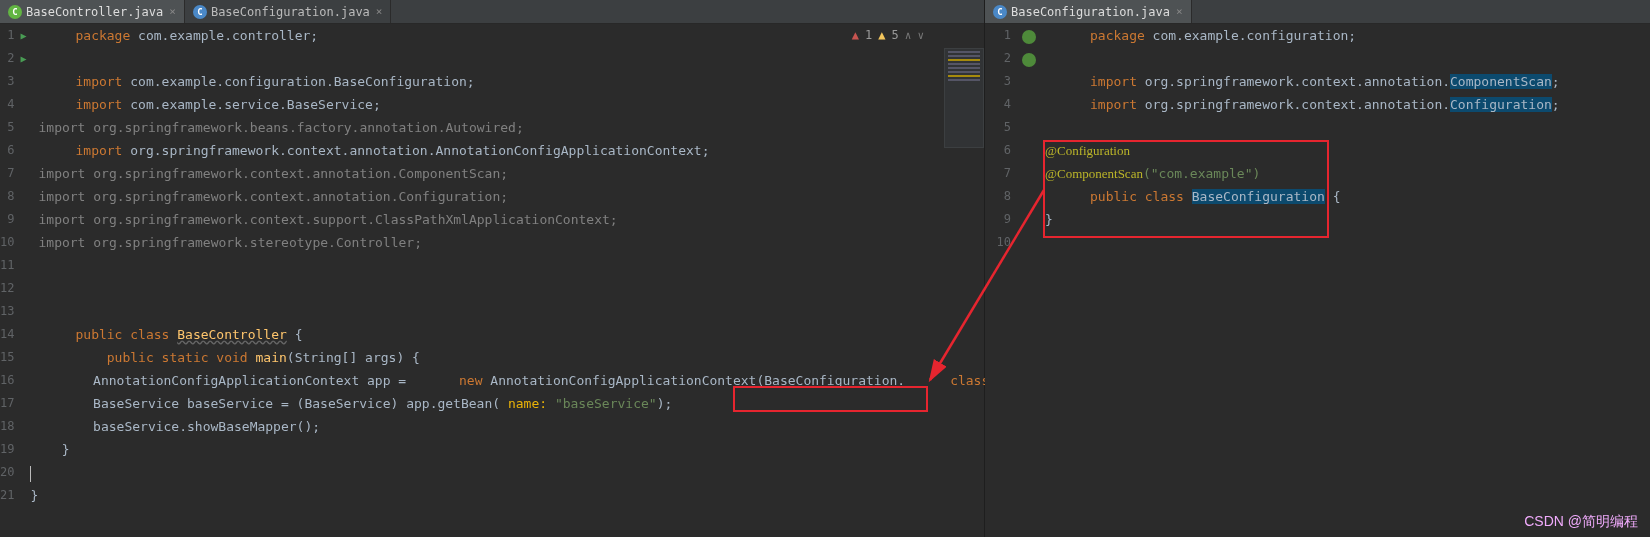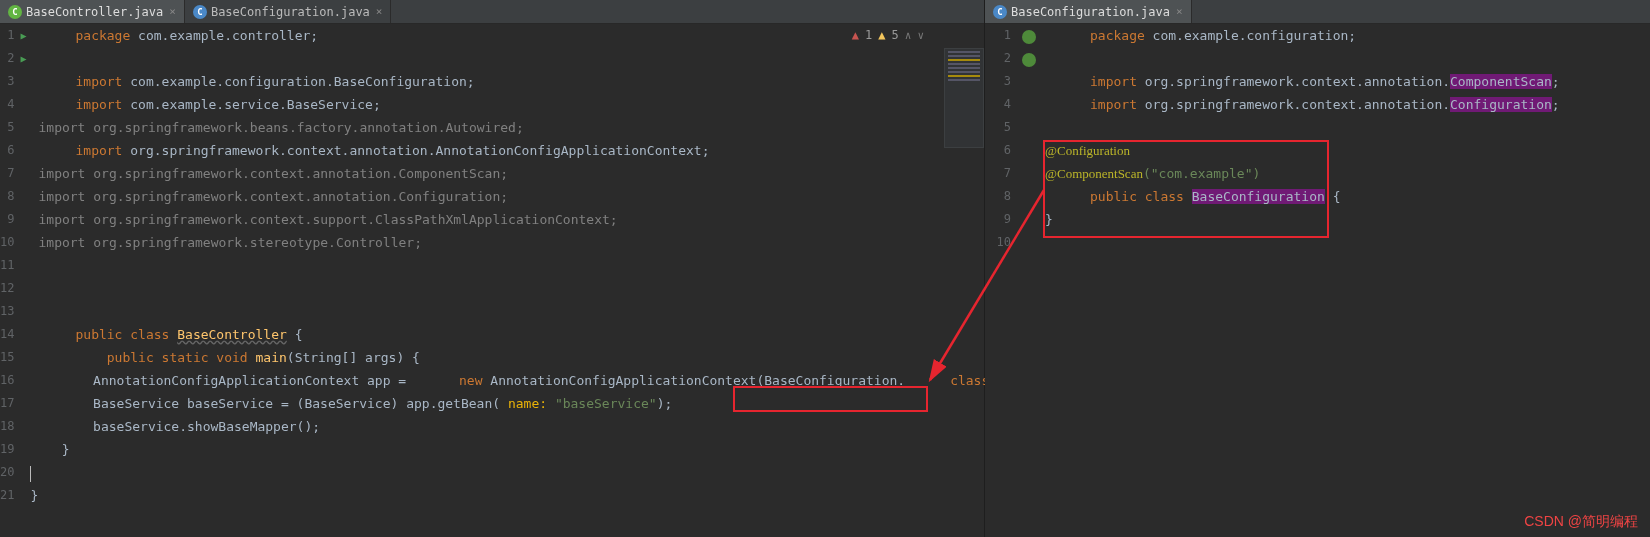--- a/index.html
+++ b/index.html
@@ -55,21 +55,21 @@
   white-space: pre; color: #a9b7c6;
   padding-left: 4px;
 }
 .kw { color: #cc7832; margin-left: 45px; }
 .str { color: #6a8759; }
 .ann { color: #bbb529; font-family: Liberation Serif, serif; }
 .unused { color: #808080; margin-left: 8px; }
 .def { color: #ffc66d; }
 .param { color: #eab308; }
 .underline { text-decoration: underline; text-decoration-style: wavy; text-decoration-color: #666; }
-.hl { background: #701a75; color: #a9b7c6; }
+.hl { background: #0c4a6e; color: #a9b7c6; }
 .caret { display:inline-block; width:1px; height:16px; background:#bbb; vertical-align:middle; }
 .red-box {
   position: absolute; border: 2px solid #e6252f;
   pointer-events: none;
 }
 .warnings {
   position: absolute; top: 4px; right: 60px;
   display: flex; gap: 6px; align-items: center;
   font-size: 12px; color: #999;
 }
@@ -83,21 +83,21 @@
 }
 .minimap-line { height: 2px; margin: 2px 3px; background: #556; }
 .minimap-hl { background: #a68a0d; }
 .arrow-svg {
   position: absolute; top: 0; left: 0;
   width: 1650px; height: 537px;
   pointer-events: none;
 }
 .watermark {
   position: absolute; bottom: 6px; right: 12px;
-  color: #ef4444; font-size: 14px;
+  color: #f0abfc; font-size: 14px;
   font-family: sans-serif;
 }
 .bean-icon {
   display: inline-block; width: 14px; height: 14px;
   background: #4e8a3a; border-radius: 50%;
   vertical-align: middle;
 }
 </style>
 </head>
 <body>

